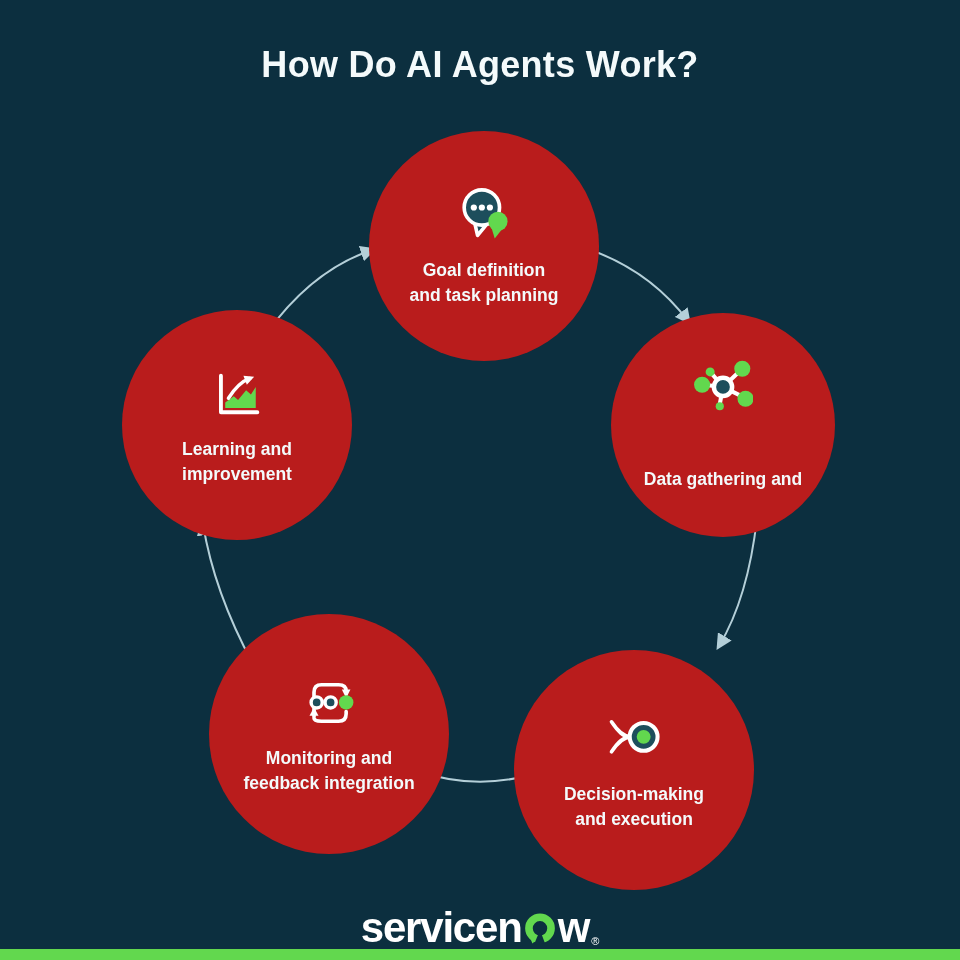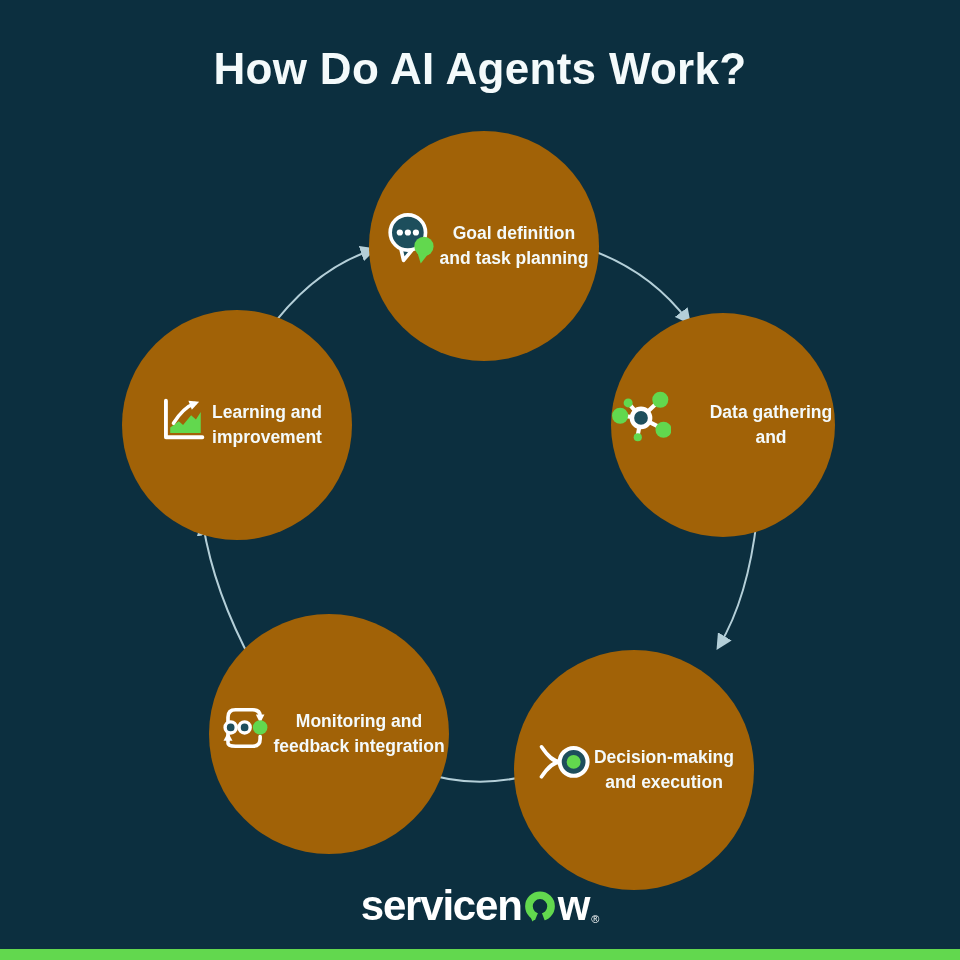--- a/index.html
+++ b/index.html
@@ -3,39 +3,39 @@
 <meta charset="utf-8">
 <style>
   html,body{margin:0;padding:0;}
   body{
     width:960px;height:960px;position:relative;overflow:hidden;
     background:#0C2F3F;
     font-family:"Liberation Sans", sans-serif;
   }
   .title{
     position:absolute;top:44px;left:0;width:960px;
-    text-align:center;color:#F4FAFB;font-size:44px;font-weight:bold;
+    text-align:center;color:#F4FAFB;font-size:36px;font-weight:bold;
     letter-spacing:0.3px;
   }
   .circle{
-    position:absolute;border-radius:50%;background:#a16207;
-    display:flex;flex-direction:row;align-items:center;justify-content:center;
+    position:absolute;border-radius:50%;background:#b91c1c;
+    display:flex;flex-direction:column;align-items:center;justify-content:center;
     text-align:center;
   }
   .c1{left:369px;top:131px;width:230px;height:230px;}
   .c2{left:611px;top:313px;width:224px;height:224px;gap:36px;}
   .c3{left:514px;top:650px;width:240px;height:240px;}
   .c4{left:209px;top:614px;width:240px;height:240px;text-align:center;}
   .c5{left:122px;top:310px;width:230px;height:230px;}
   .icon{height:62px;display:flex;align-items:center;justify-content:center;margin-bottom:12px;}
   .label{color:#F4FAFB;font-size:17.5px;font-weight:bold;line-height:1.45;}
   .label span{display:block;}
   .arrows{position:absolute;left:0;top:0;pointer-events:none;}
   .footer{
-    position:absolute;left:0;bottom:30px;width:960px;
+    position:absolute;left:0;bottom:8px;width:960px;
     display:flex;justify-content:center;align-items:center;
   }
   .logo-text{color:#FFFFFF;font-size:42px;font-weight:bold;letter-spacing:-1.2px;}
   .logo-o{margin:0 1px;transform:translateY(2px);}
   .reg{color:#FFFFFF;font-size:11px;align-self:flex-end;margin:0 0 5px 2px;}
   .bottom-bar{position:absolute;left:0;bottom:0;width:960px;height:11px;background:#62D84E;}
 </style>
 </head>
 <body>
 

